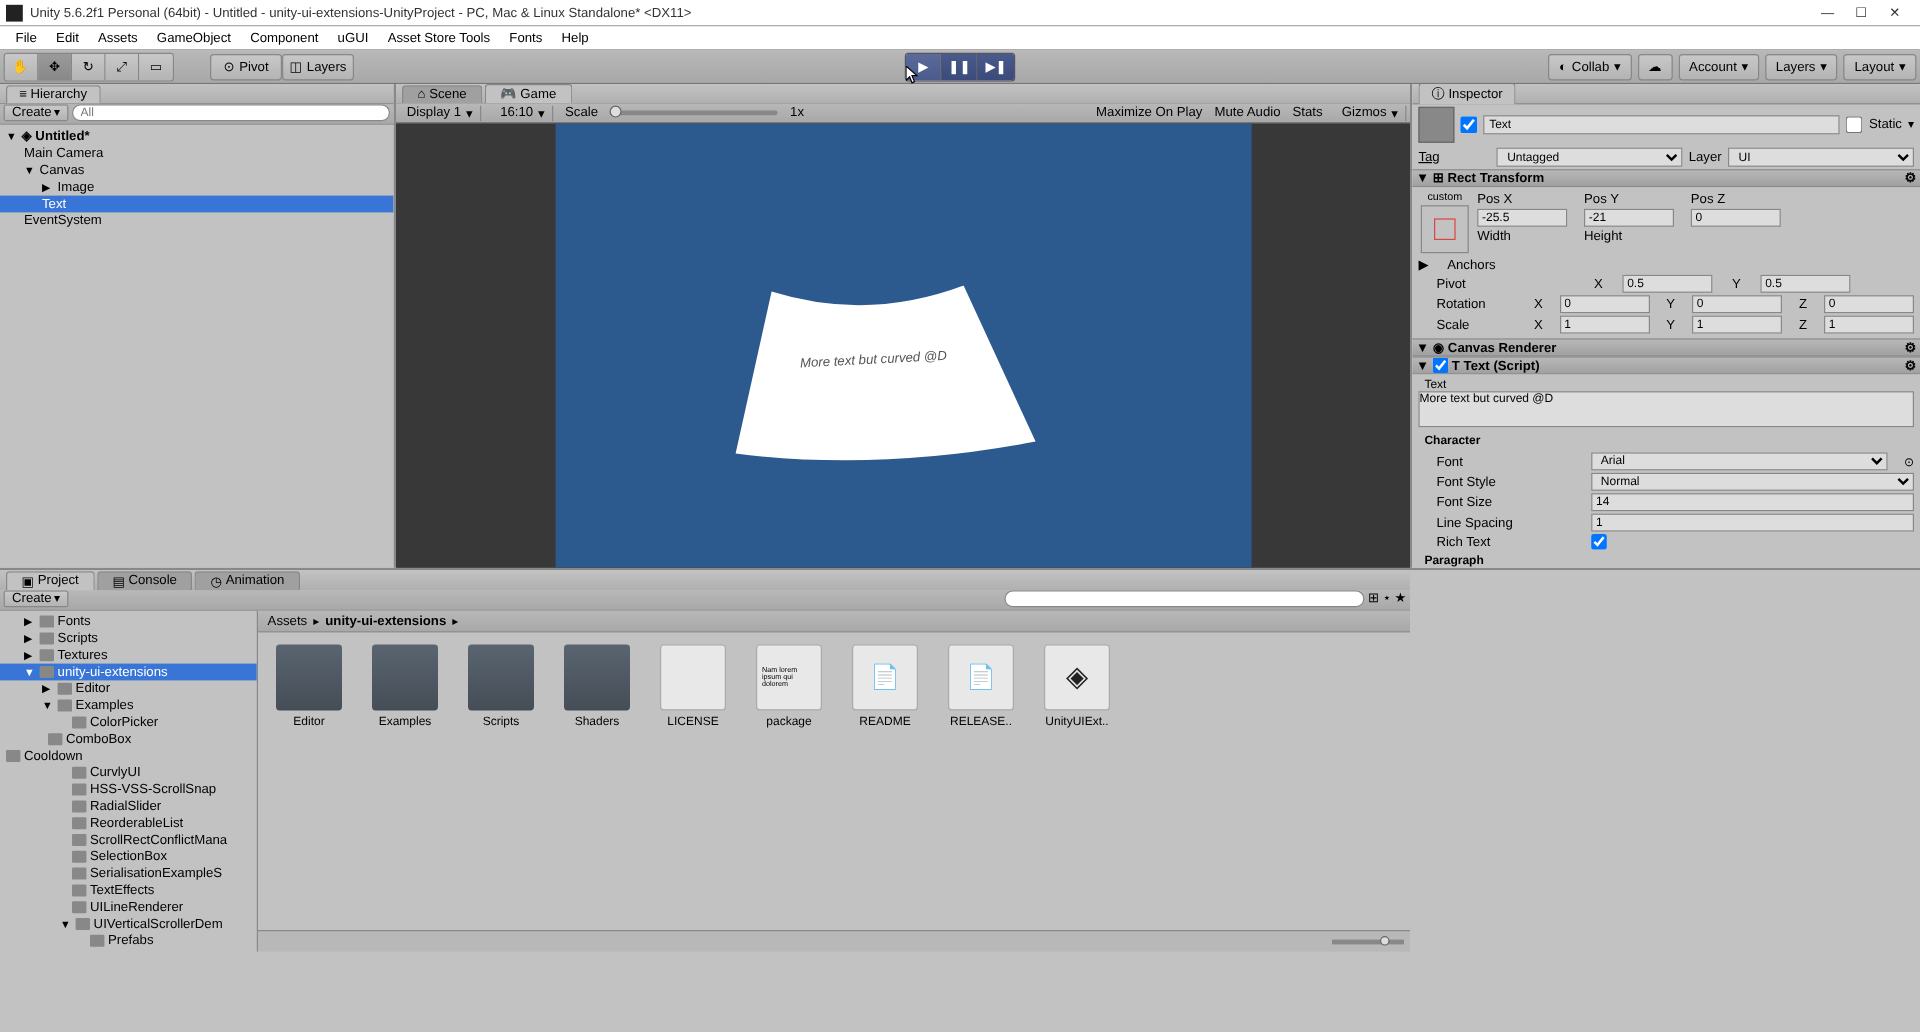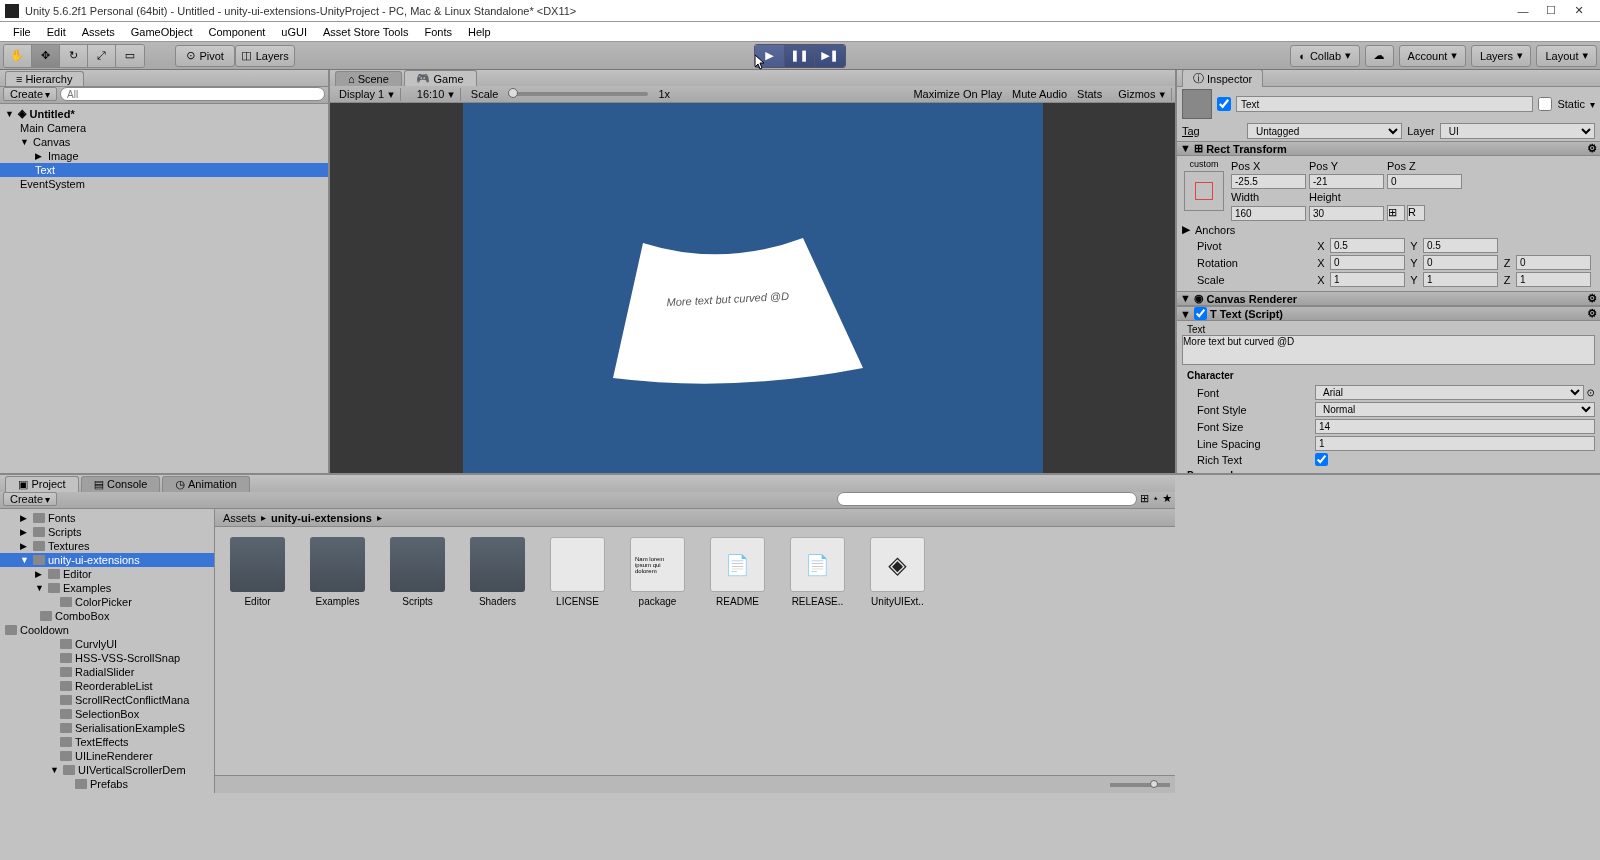--- a/index.html
+++ b/index.html
@@ -50,21 +50,21 @@
 .game-view { flex: 1; background: #383838; display: flex; align-items: center; justify-content: center; position: relative; }
 .game-canvas { width: 580px; height: 370px; background: #2d5a8e; position: relative; }
 .curved-shape { position: absolute; left: 120px; top: 135px; width: 290px; height: 150px; }
 .inspector-panel { width: 425px; background: #c2c2c2; border-left: 2px solid #888; display: flex; flex-direction: column; overflow-y: auto; }
 .insp-row { display: flex; align-items: center; padding: 2px 5px; gap: 5px; font-size: 10px; }
 .insp-label { width: 60px; text-decoration: underline; }
 .insp-field { flex: 1; height: 16px; background: #ddd; border: 1px solid #888; padding: 0 4px; font-size: 10px; }
 .insp-checkbox { width: 14px; height: 14px; }
 .component-header { height: 18px; background: linear-gradient(#b8b8b8, #a0a0a0); border-top: 1px solid #888; border-bottom: 1px solid #888; display: flex; align-items: center; padding: 0 3px; gap: 3px; font-weight: bold; font-size: 11px; }
 .component-body { padding: 3px 5px; background: #c2c2c2; }
-.prop-row { display: flex; align-items: center; padding: 1px 0; gap: 3px; font-size: 10px; }
+.prop-row { display: flex; align-items: center; padding: 1px 0; gap: 14px; font-size: 10px; }
 .prop-label { width: 130px; padding-left: 15px; }
 .prop-input { width: 75px; height: 15px; background: #ddd; border: 1px solid #888; padding: 0 3px; font-size: 10px; }
 .prop-select { flex: 1; height: 15px; background: #ddd; border: 1px solid #888; padding: 0 3px; font-size: 10px; }
 .xyz-label { width: 12px; text-align: center; }
 .section-label { font-weight: bold; padding: 3px 5px; font-size: 10px; }
 .project-area { height: 337px; display: flex; flex-direction: column; border-top: 2px solid #888; }
 .project-tabs { height: 17px; background: linear-gradient(#c2c2c2, #b0b0b0); display: flex; align-items: center; padding: 0 5px; gap: 2px; }
 .project-body { flex: 1; display: flex; }
 .project-tree { width: 215px; background: #c2c2c2; border-right: 1px solid #888; overflow-y: auto; padding: 2px 0; }
 .project-content { flex: 1; background: #c2c2c2; display: flex; flex-direction: column; }
@@ -228,28 +228,20 @@
           </div>
           <div class="prop-row">
             <input class="prop-input" value="-25.5" style="">
             <input class="prop-input" value="-21" style="">
             <input class="prop-input" value="0" style="">
           </div>
           <div class="prop-row">
             <span style="width:75px">Width</span>
             <span style="width:75px">Height</span>
           </div>
-          <div class="prop-row">
-            <input class="prop-input" value="160" style="">
-            <input class="prop-input" value="30" style="">
-            <span style="width:75px;display:flex;gap:2px">
-                <span class="align-btn">⊞</span>
-                <span class="align-btn">R</span>
-              </span>
-          </div>
         </div>
       </div>
       <div class="prop-row">
           <span style="width:10px">▶</span>
           <span>Anchors</span>
         </div>
       <div class="prop-row">
           <span class="prop-label">Pivot</span>
           <span class="xyz-label">X</span>
           <input class="prop-input" value="0.5" style="">

